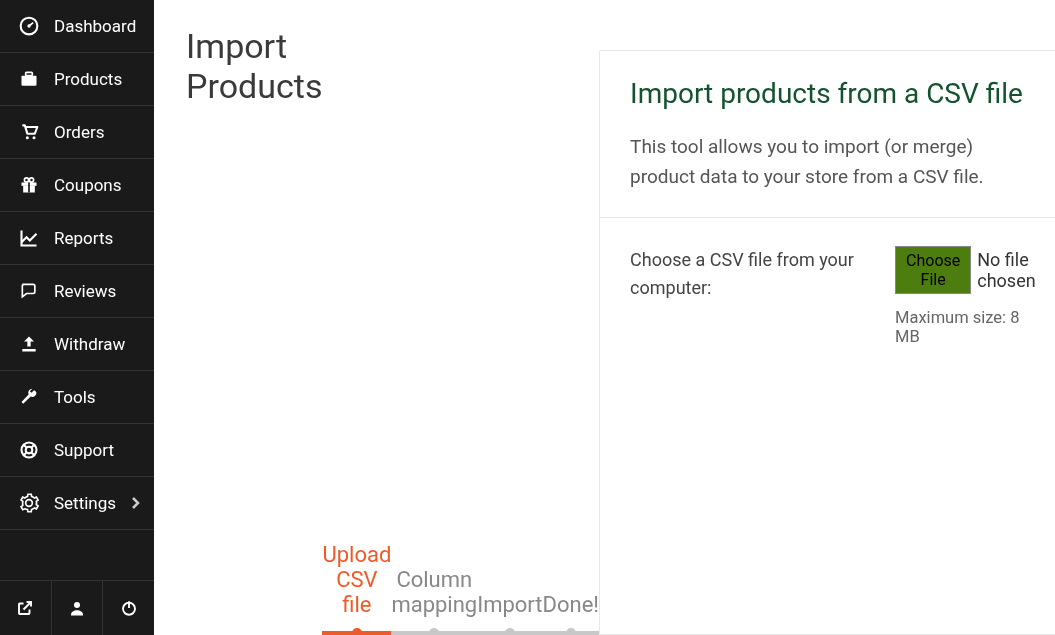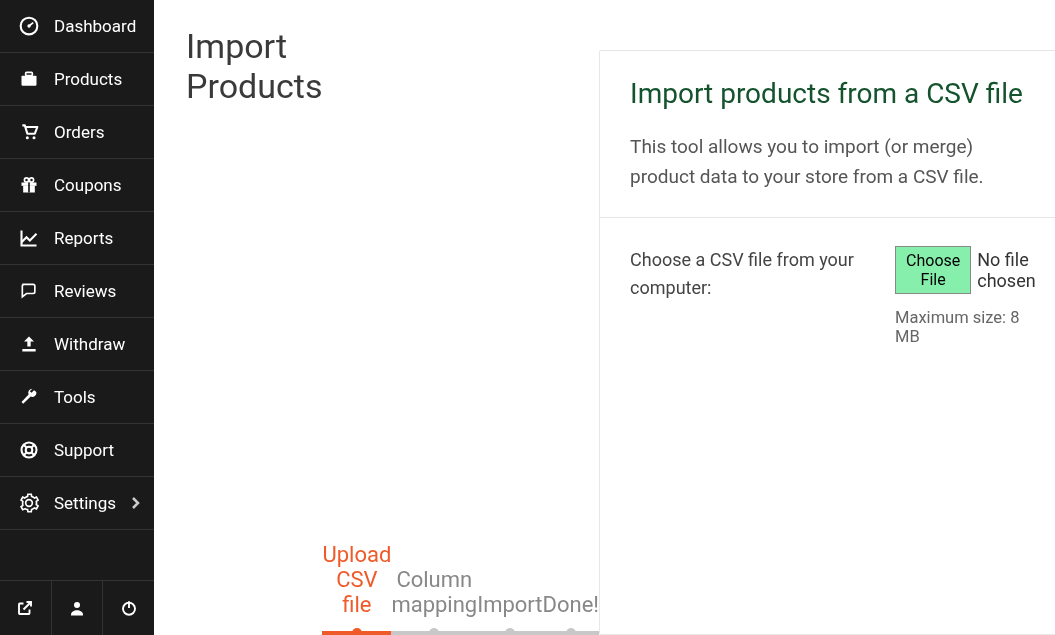--- a/index.html
+++ b/index.html
@@ -131,21 +131,21 @@
       font-size: 18px;
       color: #444;
       line-height: 1.55;
       padding-right: 10px;
     }
     .field-control { flex: 1; }
     .file-row { display: flex; align-items: center; gap: 6px; }
     .choose-btn {
       font-size: 16px;
       padding: 4px 10px;
-      background: #86efac;
+      background: #4d7c0f;
       border: 1px solid #888;
       cursor: pointer;
       font-family: inherit;
     }
     .file-status {
       font-size: 18px;
       color: #333;
     }
     .hint {
       margin-top: 14px;

